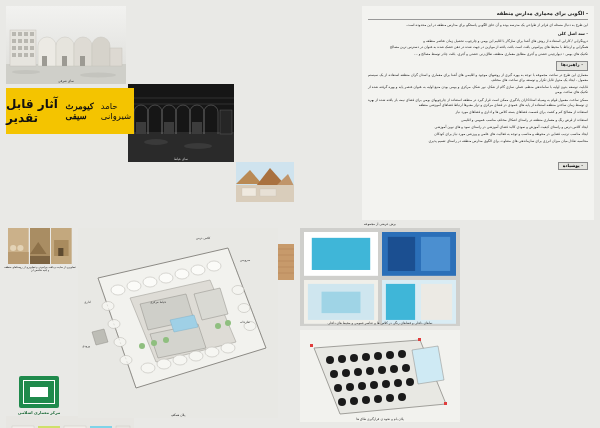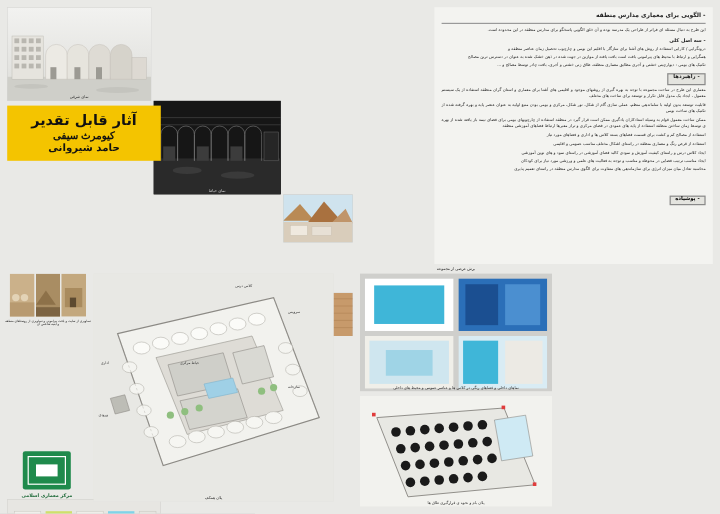--- a/index.html
+++ b/index.html
@@ -47,26 +47,26 @@
     text-align:center;font-size:3.2px;color:#2b2b2b;
   }
   .cap-out{
     position:absolute;font-size:3.2px;color:#222;text-align:center;
   }
 
   
   .award{
     left:6px;top:88px;width:128px;height:46px;
     background:#f4c400;
-    display:flex;flex-direction:column;align-items:center;justify-content:center;
+    display:flex;flex-direction:row;align-items:center;justify-content:center;
     gap:1px;
   }
   .award-title{font-size:12px;font-weight:bold;color:#111;letter-spacing:0.5px;}
   .award-n1{font-size:8.5px;font-weight:bold;color:#111;font-family:Liberation Serif, serif;}
-  .award-n2{font-size:8.5px;font-weight:bold;color:#111;}
+  .award-n2{font-size:8.5px;font-weight:normal;color:#111;}
 
   
   .logo{
     left:8px;bottom:6px;width:62px;height:54px;
     display:flex;flex-direction:column;align-items:center;justify-content:center;
   }
   .logo-mark{
     width:40px;height:32px;background:#1f8a4c;position:relative;
     border-radius:2px;
   }

